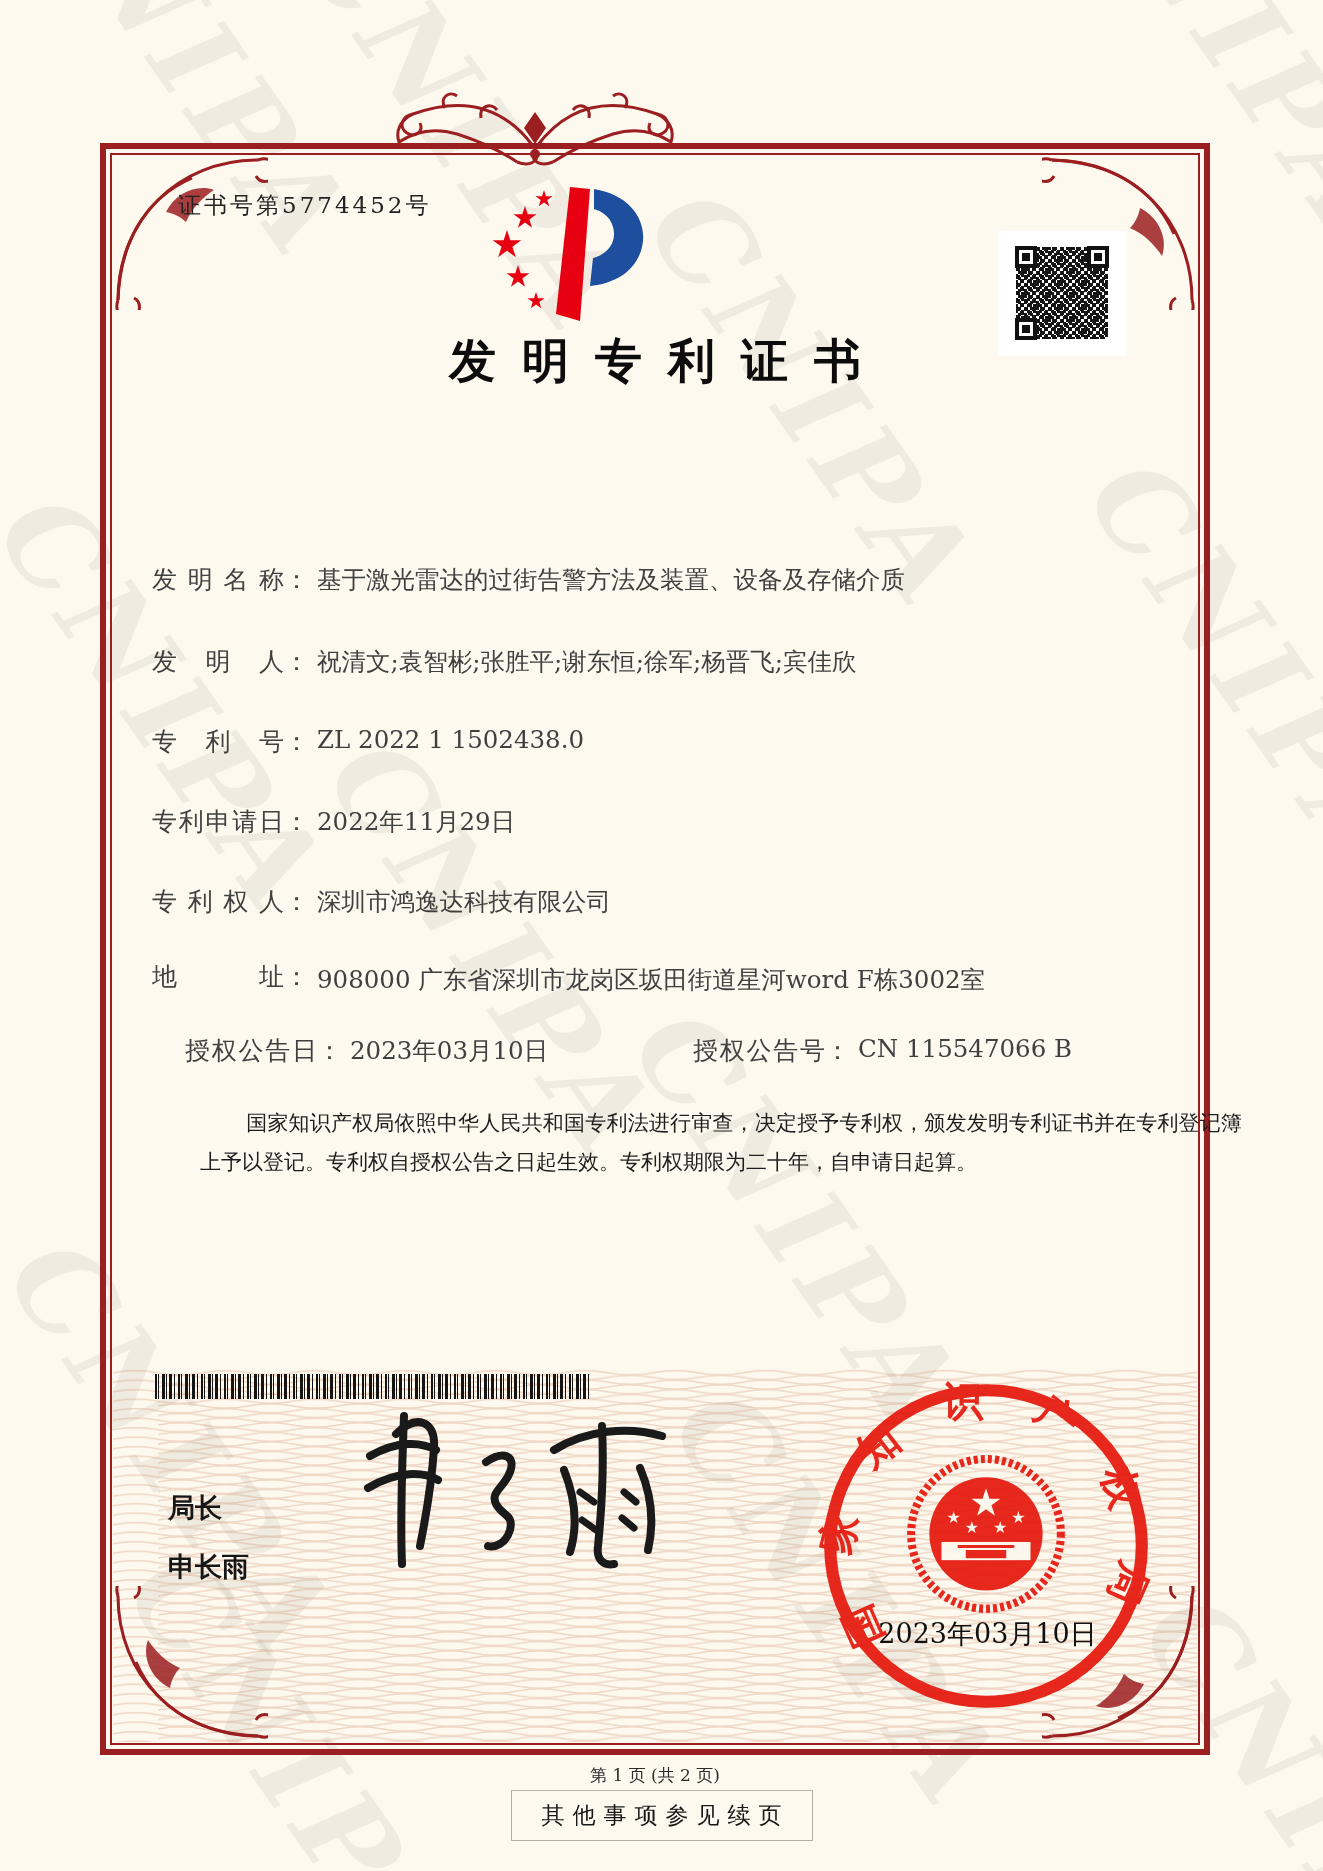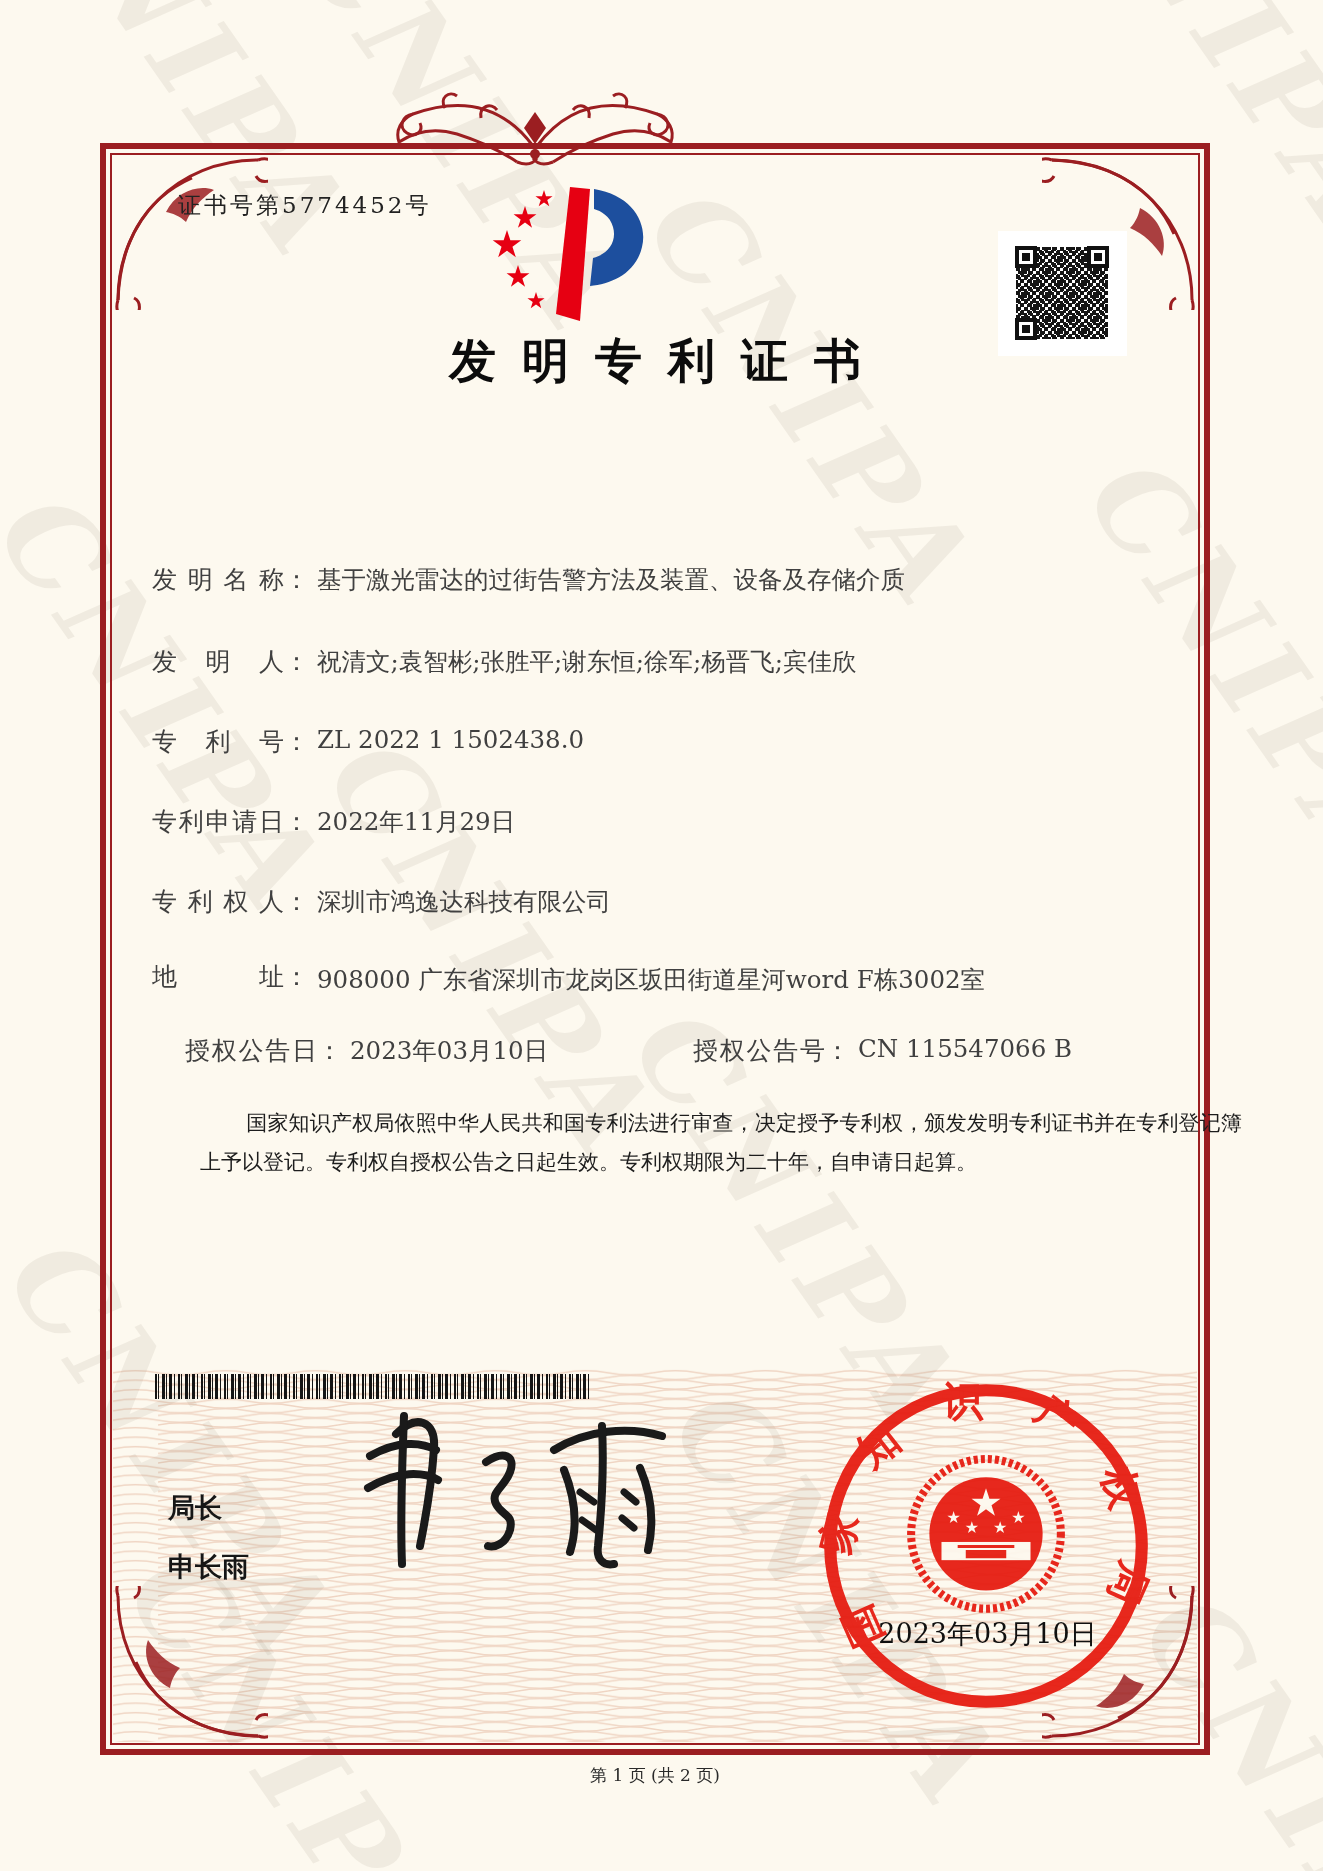--- a/index.html
+++ b/index.html
@@ -261,14 +261,17 @@
         <path d="M0,-1 L0.2245,-0.309 0.9511,-0.309 0.3633,0.118 0.5878,0.809 0,0.382 -0.5878,0.809 -0.3633,0.118 -0.9511,-0.309 -0.2245,-0.309 Z" transform="translate(14,-6) scale(6.5)" fill="#fdf8ee"></path>
         <path d="M0,-1 L0.2245,-0.309 0.9511,-0.309 0.3633,0.118 0.5878,0.809 0,0.382 -0.5878,0.809 -0.3633,0.118 -0.9511,-0.309 -0.2245,-0.309 Z" transform="translate(32,-16) scale(6.5)" fill="#fdf8ee"></path>
         <rect x="-44" y="8" width="88" height="18" fill="#fdf8ee"></rect>
         <path d="M-28 11 h56 v3 h-56 z M-20 16 h40 v8 h-40 z" fill="#e6190e"></path>
       </g>
     </g>
   </svg>
   <div class="seal-date">2023年03月10日</div>
 
   <div class="page-info">第 1 页 (共 2 页)</div>
+  <div class="continuation">
+    <span>其他事项参见续页</span>
+  </div>
 
 </div>
 
 </body></html>

